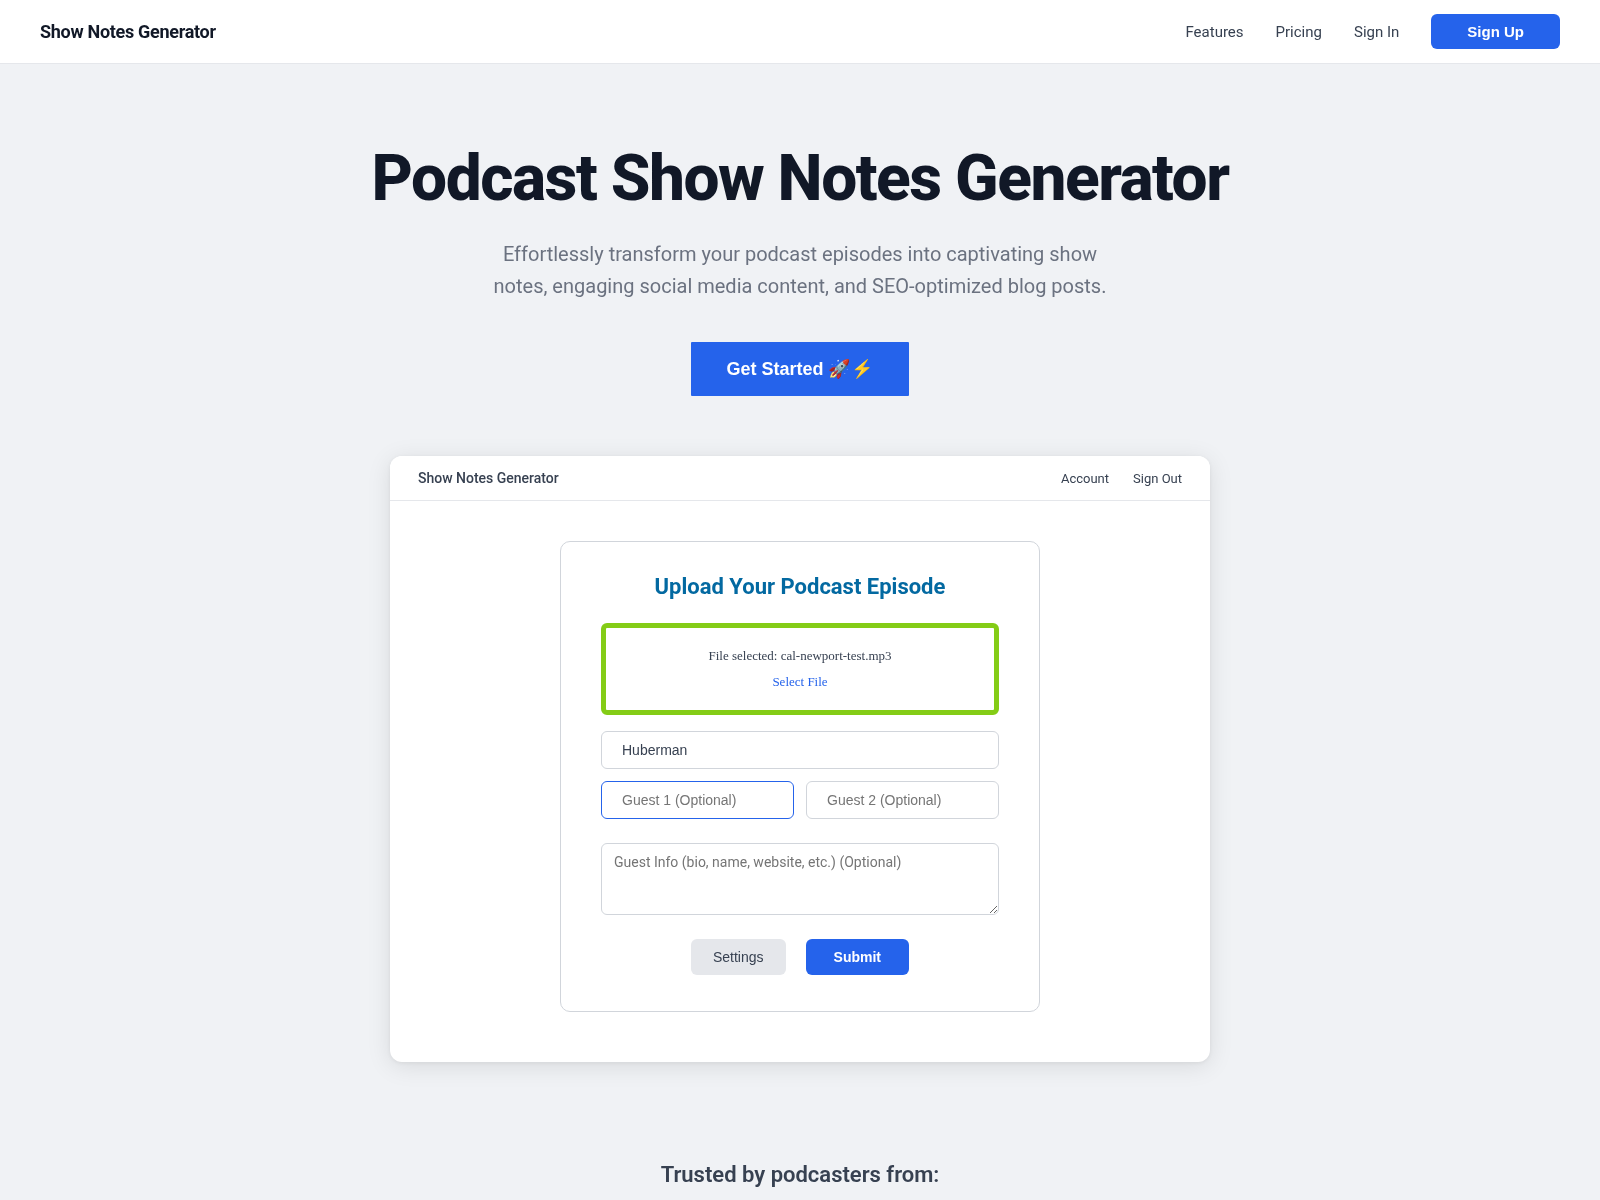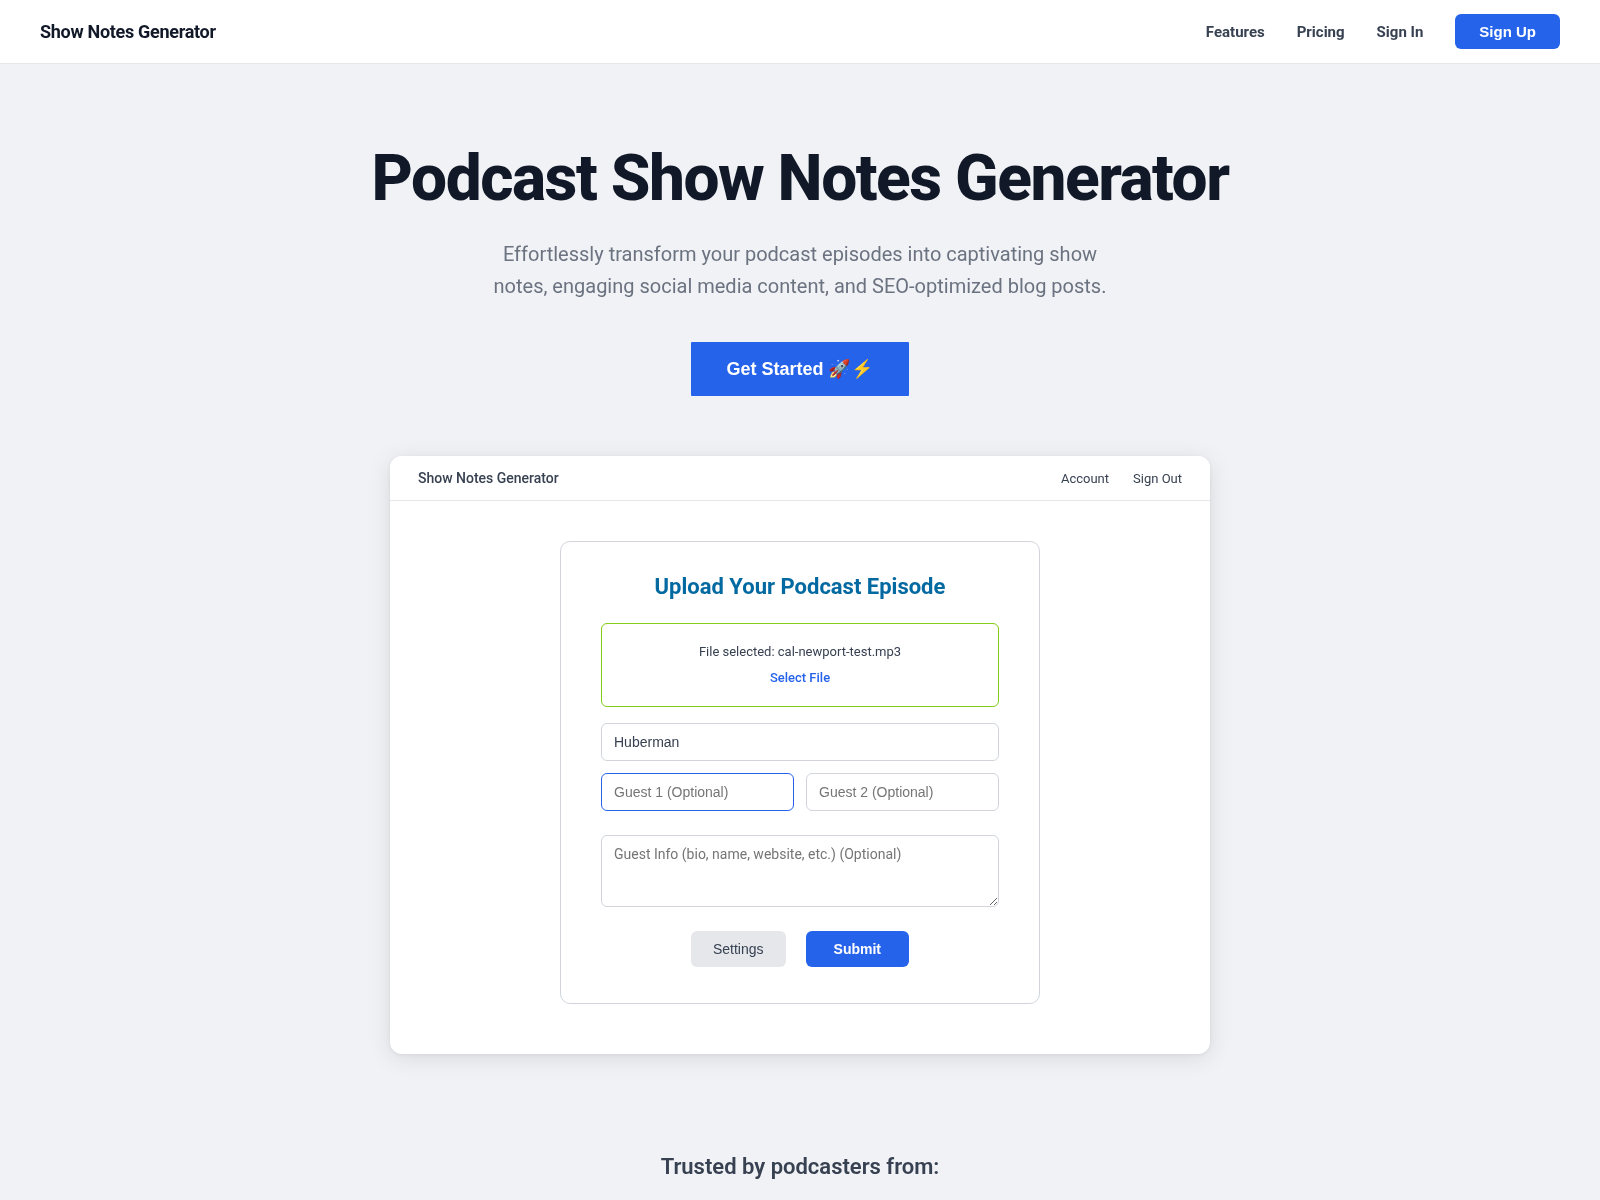--- a/index.html
+++ b/index.html
@@ -39,30 +39,30 @@
     .nav-links {
       display: flex;
       align-items: center;
       gap: 32px;
     }
 
     .nav-link {
       font-size: 15px;
       color: #374151;
       text-decoration: none;
-      font-weight: 700;
+      font-weight: 400;
       cursor: pointer;
     }
 
     .nav-signup-btn {
       background: #2563eb;
       color: white;
       border: none;
       border-radius: 6px;
-      padding: 9px 24px;
+      padding: 9px 36px;
       font-size: 15px;
       font-weight: 600;
       cursor: pointer;
     }
 
     
     .hero {
       text-align: center;
       padding: 80px 40px 60px;
       background: #f0f2f5;
@@ -155,46 +155,47 @@
 
     .upload-title {
       font-size: 22px;
       font-weight: 700;
       color: #0369a1;
       text-align: center;
       margin-bottom: 24px;
     }
 
     .file-upload-box {
-      border: 1px solid #84cc16;
+      border: 5px solid #84cc16;
       border-radius: 6px;
       padding: 20px;
       text-align: center;
       margin-bottom: 16px;
+      font-family: Liberation Serif, serif;
     }
 
     .file-selected-text {
       font-size: 13px;
       color: #374151;
       margin-bottom: 8px;
     }
 
     .select-file-link {
       font-size: 13px;
       color: #2563eb;
       cursor: pointer;
       text-decoration: none;
       font-weight: 500;
     }
 
     .form-input {
       width: 100%;
       border: 1px solid #d1d5db;
       border-radius: 6px;
-      padding: 10px 12px;
+      padding: 10px 20px;
       font-size: 14px;
       color: #374151;
       margin-bottom: 12px;
       outline: none;
       background: #ffffff;
     }
 
     .form-input.focused {
       border-color: #2563eb;
     }

